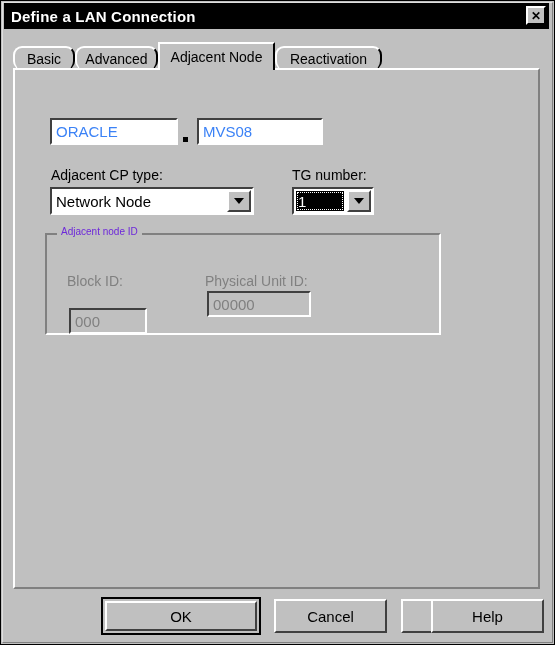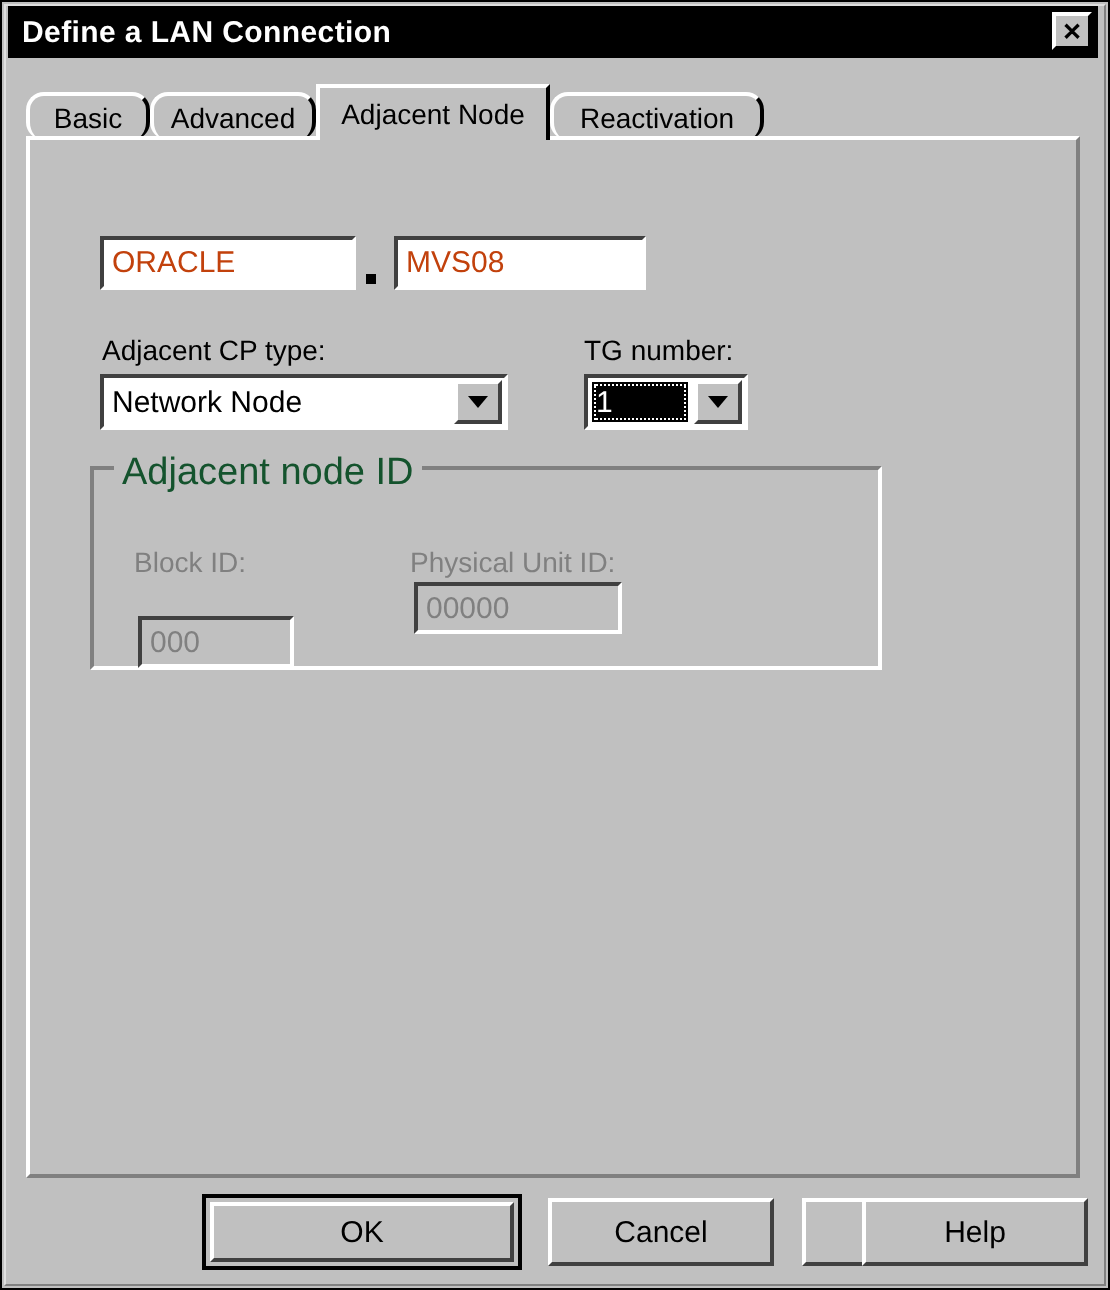--- a/index.html
+++ b/index.html
@@ -145,21 +145,21 @@
     position: absolute;
     box-sizing: border-box;
     background: #ffffff;
     border-top: 2px solid #404040;
     border-left: 2px solid #404040;
     border-right: 2px solid #ffffff;
     border-bottom: 2px solid #ffffff;
     display: flex;
     align-items: center;
     font-size: 15px;
-    color: #c2410c;
+    color: #3b82f6;
     padding-left: 4px;
     overflow: hidden;
     white-space: nowrap;
     cursor: text;
   }
   .textfield.disabled {
     background: #c0c0c0;
     color: #808080;
   }
 
@@ -243,22 +243,22 @@
   #groupbox-inner {
     position: absolute;
     left: 0; top: 0; right: 0; bottom: 0;
   }
   #group-title {
     position: absolute;
     left: 10px;
     top: -9px;
     background: #c0c0c0;
     padding: 0 4px;
-    font-size: 19px;
-    color: #14532d;
+    font-size: 10px;
+    color: #6d28d9;
     white-space: nowrap;
   }
 
   
   .dlg-button {
     position: absolute;
     box-sizing: border-box;
     background: #c0c0c0;
     border-top: 2px solid #ffffff;
     border-left: 2px solid #ffffff;

